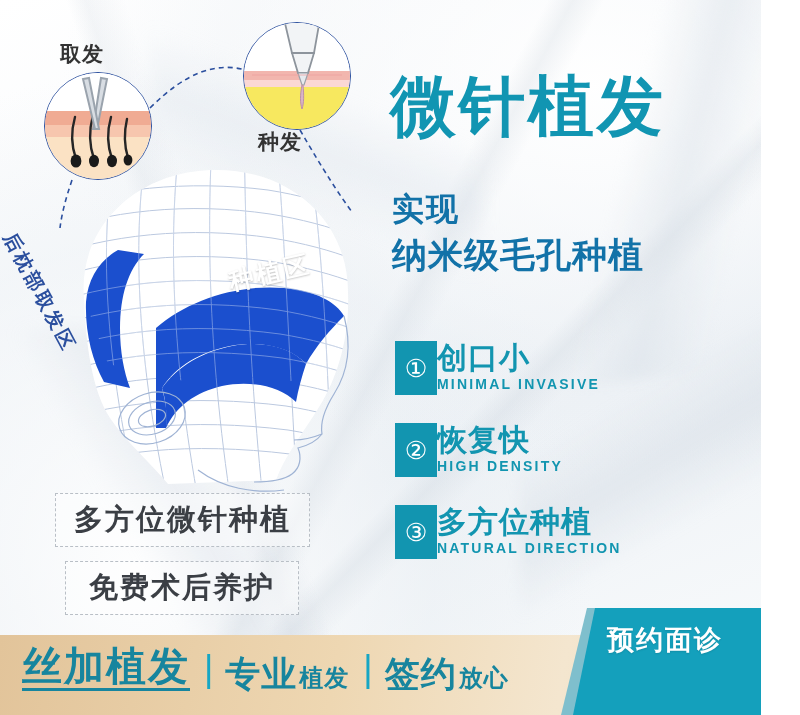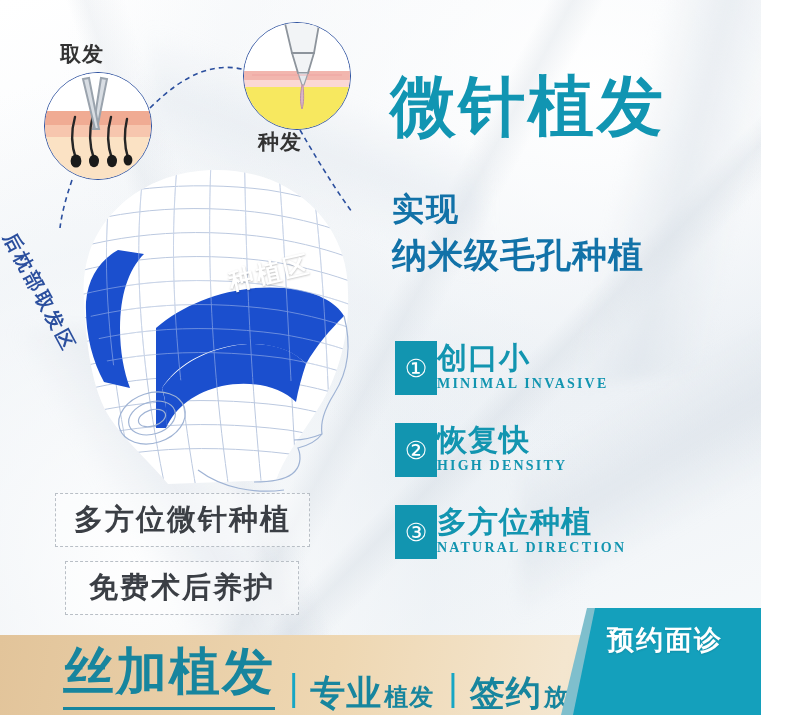--- a/index.html
+++ b/index.html
@@ -69,36 +69,36 @@
 
   
   #features{position:absolute;left:395px;top:341px;}
   .feature{display:flex;align-items:flex-start;margin-bottom:28px;}
   .fnum{width:42px;height:54px;background:#1295b0;color:#fff;
      display:flex;align-items:center;justify-content:center;
      font-size:25px;line-height:1;flex:0 0 auto;}
   .ftxt{padding-top:1px;}
   .fcn{color:#1295b0;font-size:30px;font-weight:700;letter-spacing:1px;line-height:1.05;}
   .fen{color:#1295b0;font-size:14px;font-weight:700;letter-spacing:2.2px;
-     font-family:Liberation Serif, serif;margin-top:2px;}
+     font-family:Liberation Sans, sans-serif;margin-top:2px;}
 
   
   .promo{position:absolute;border:1.6px dashed #b9bfc6;background:rgba(255,255,255,.42);
      display:flex;align-items:center;justify-content:center;
      color:#3b3f45;font-size:29px;font-weight:700;letter-spacing:2px;}
   #promo-1{left:55px;top:493px;width:253px;height:52px;}
   #promo-2{left:65px;top:561px;width:232px;height:52px;}
 
   
   #bottom-bar{position:absolute;left:0;top:635px;width:800px;height:80px;
      background:linear-gradient(100deg,#e2c49a 0%,#eed7b2 42%,#f4e6cf 70%,#e9d5b4 100%);}
   #brand-row{position:absolute;left:22px;top:645px;display:flex;align-items:flex-end;
      color:#17859e;white-space:nowrap;}
-  #brand-name{font-size:51px;font-weight:700;letter-spacing:2px;
-     border-bottom:3px solid #17859e;padding-bottom:8px;line-height:1.05;margin-left:41px;}
+  #brand-name{font-size:40px;font-weight:700;letter-spacing:2px;
+     border-bottom:3px solid #17859e;padding-bottom:1px;line-height:1.05;}
   .bar-sep{color:#17a6c4;font-size:36px;font-weight:400;margin:0 12px 4px 14px;line-height:1;}
   .slogan{display:flex;align-items:baseline;line-height:1;}
   .slogan .big{font-size:35px;font-weight:700;letter-spacing:1px;}
   .slogan .small{font-size:24px;font-weight:700;letter-spacing:1px;margin-left:2px;}
 
   
   #cta-panel{position:absolute;left:573px;top:608px;width:227px;height:107px;
      background:#14a0bc;clip-path:polygon(22px 0,227px 0,227px 107px,0 107px);}
   #cta-accent{position:absolute;left:561px;top:608px;width:40px;height:107px;
      background:#7fbfcd;clip-path:polygon(26px 0,40px 0,14px 107px,0 107px);}

